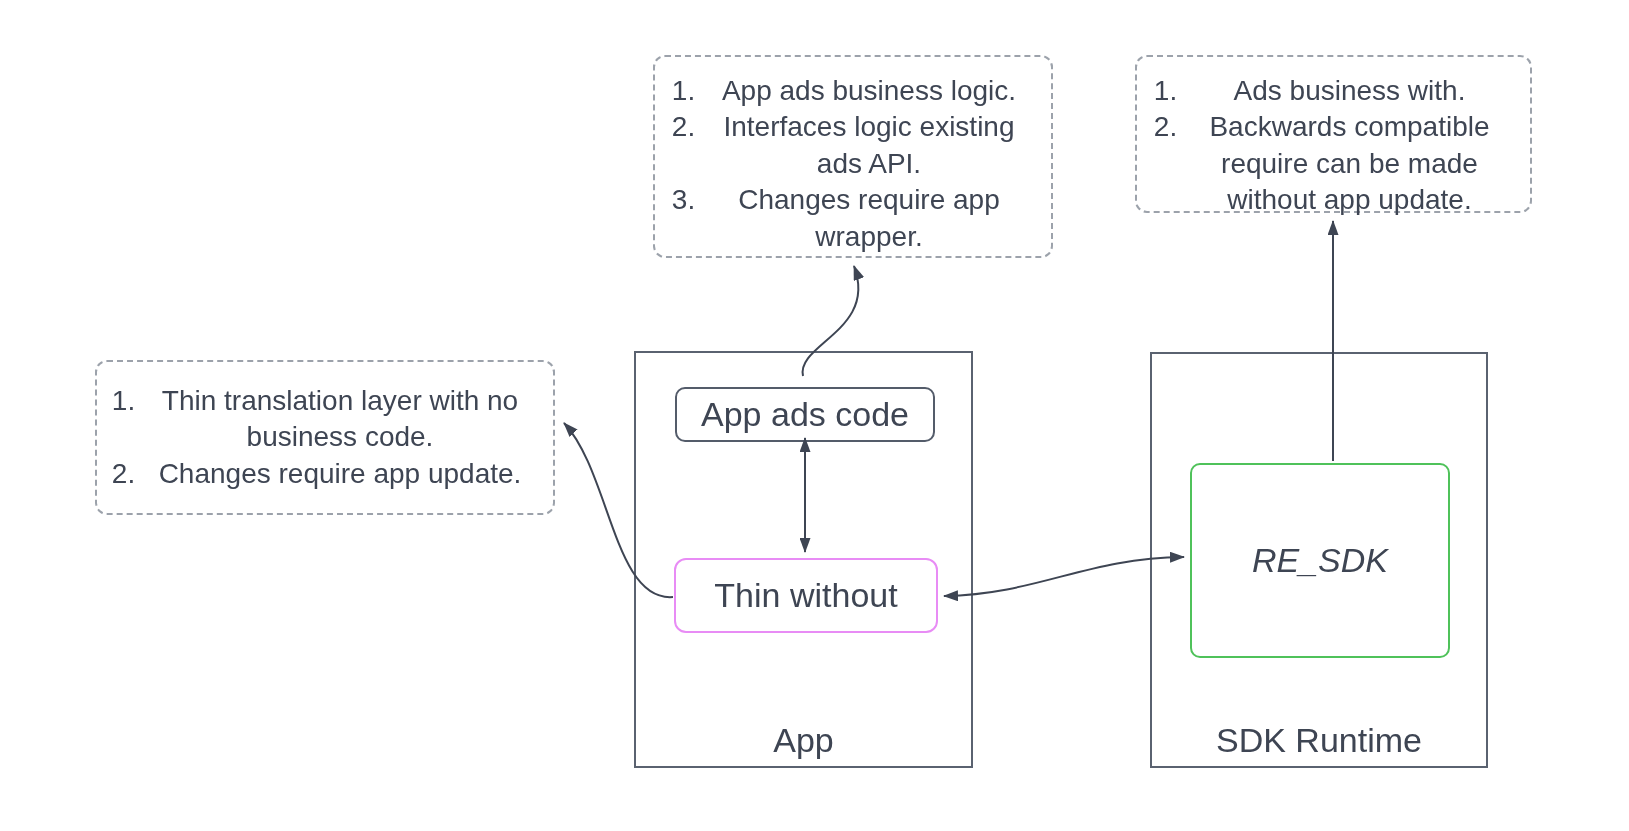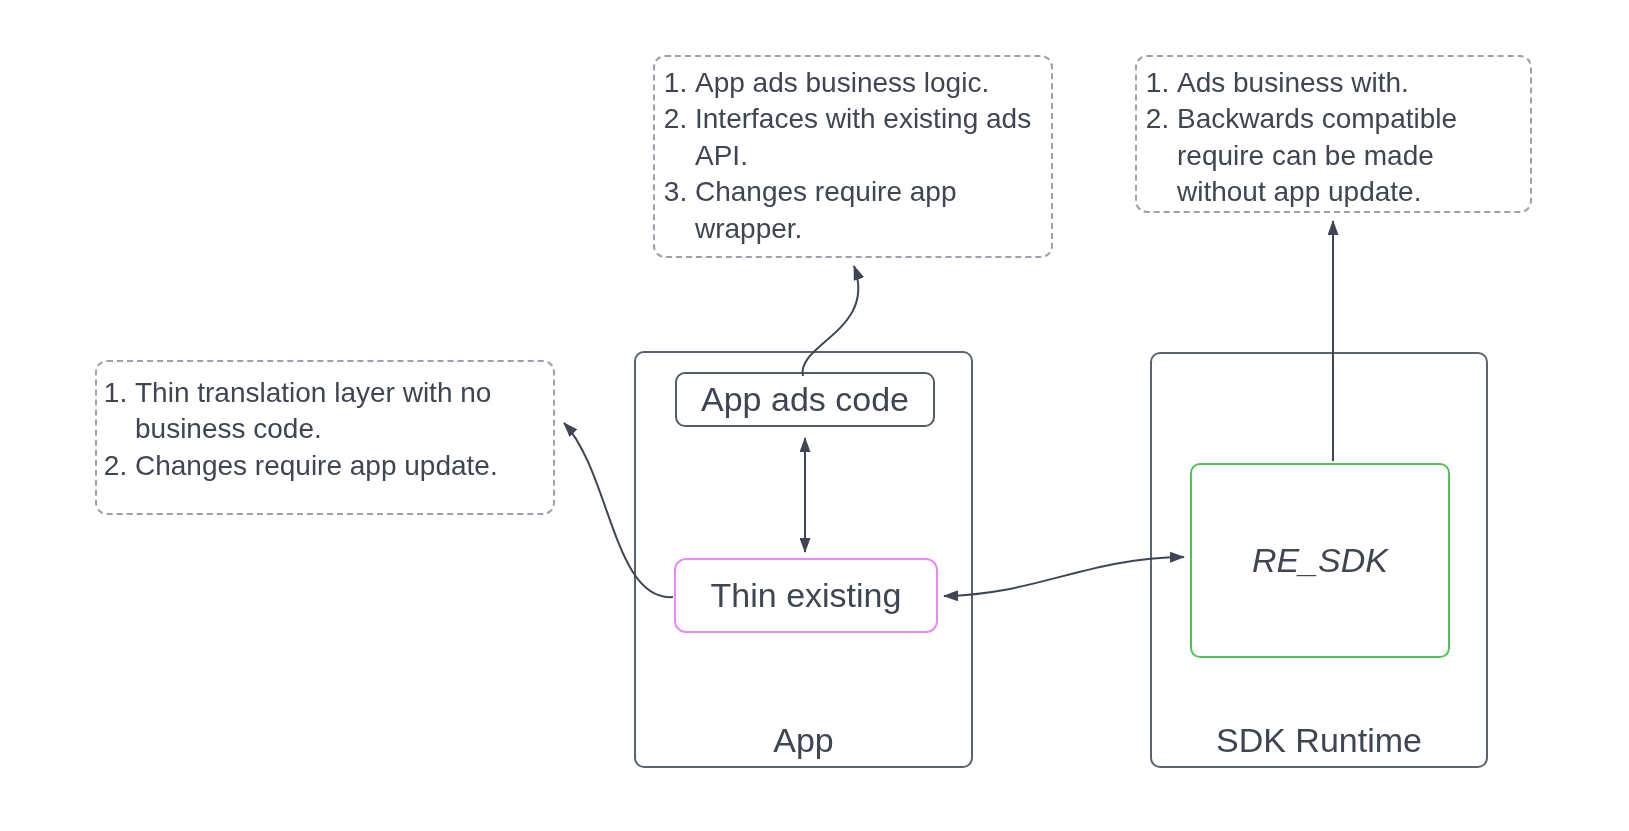--- a/index.html
+++ b/index.html
@@ -25,53 +25,54 @@
     position:absolute;
     border:2px dashed var(--note-border);
     border-radius:12px;
     padding:8px 8px 8px 6px;
     font-size:28px;
     line-height:1.3;
     color:var(--ink);
     background:var(--bg);
   }
   .note ol{
-    margin:0;
+    margin:8px;
     padding-left:34px;
+    text-align:center;
   }
   .note-left{left:95px;top:360px;width:460px;height:155px;padding-top:13px;}
   .note-left ol{padding-left:32px;}
   .note-top-middle{left:653px;top:55px;width:400px;height:203px;}
   .note-top-right{left:1135px;top:55px;width:397px;height:158px;}
   
   .container-box{
     position:absolute;
     border:2px solid var(--container-border);
-    border-radius:10px;
+    border-radius:0;
     background:transparent;
   }
   .container-app{left:634px;top:351px;width:339px;height:417px;}
   .container-sdk{left:1150px;top:352px;width:338px;height:416px;}
   .container-label{
     position:absolute;
     bottom:6px;left:0;right:0;
     text-align:center;
     font-size:34px;
     color:var(--ink);
   }
   
   .node{
     position:absolute;
     display:flex;align-items:center;justify-content:center;
     border-radius:10px;
     font-size:34px;
     color:var(--ink);
     background:var(--bg);
   }
-  .node-app-ads-code{left:675px;top:372px;width:260px;height:55px;border:2px solid var(--node-border);}
+  .node-app-ads-code{left:675px;top:387px;width:260px;height:55px;border:2px solid var(--node-border);}
   .node-thin-wrapper{left:674px;top:558px;width:264px;height:75px;border:2px solid var(--pink);border-radius:12px;}
   .node-re-sdk{left:1190px;top:463px;width:260px;height:195px;border:2px solid var(--green);font-style:italic;}
   
   svg.arrows{
     position:absolute;left:0;top:0;width:1629px;height:831px;
     pointer-events:none;
   }
   svg.arrows path.edge{
     fill:none;
     stroke:var(--ink);
@@ -86,21 +87,21 @@
   <div class="note note-left">
     <ol>
       <li>Thin translation layer with no business code.</li>
       <li>Changes require app update.</li>
     </ol>
   </div>
 
   <div class="note note-top-middle">
     <ol>
       <li>App ads business logic.</li>
-      <li>Interfaces with existing ads API.</li>
+      <li>Interfaces logic existing ads API.</li>
       <li>Changes require app wrapper.</li>
     </ol>
   </div>
 
   <div class="note note-top-right">
     <ol>
       <li>Ads business with.</li>
       <li>Backwards compatible require can be made without app update.</li>
     </ol>
   </div>
@@ -111,21 +112,21 @@
 
   <div class="container-box container-sdk">
     <div class="container-label">SDK Runtime</div>
   </div>
 
   <div class="node node-app-ads-code">
     <span>App ads code</span>
   </div>
 
   <div class="node node-thin-wrapper">
-    <span>Thin existing</span>
+    <span>Thin without</span>
   </div>
 
   <div class="node node-re-sdk">
     <span>RE_SDK</span>
   </div>
 
   <svg class="arrows" viewBox="0 0 1629 831" xmlns="http://www.w3.org/2000/svg">
     <defs>
       <marker id="ah" viewBox="0 0 15 11" refX="14" refY="5.5" markerWidth="15" markerHeight="11" markerUnits="userSpaceOnUse" orient="auto-start-reverse">
         <path d="M0,0 L15,5.5 L0,11 Z" style="fill:var(--ink)"></path>

